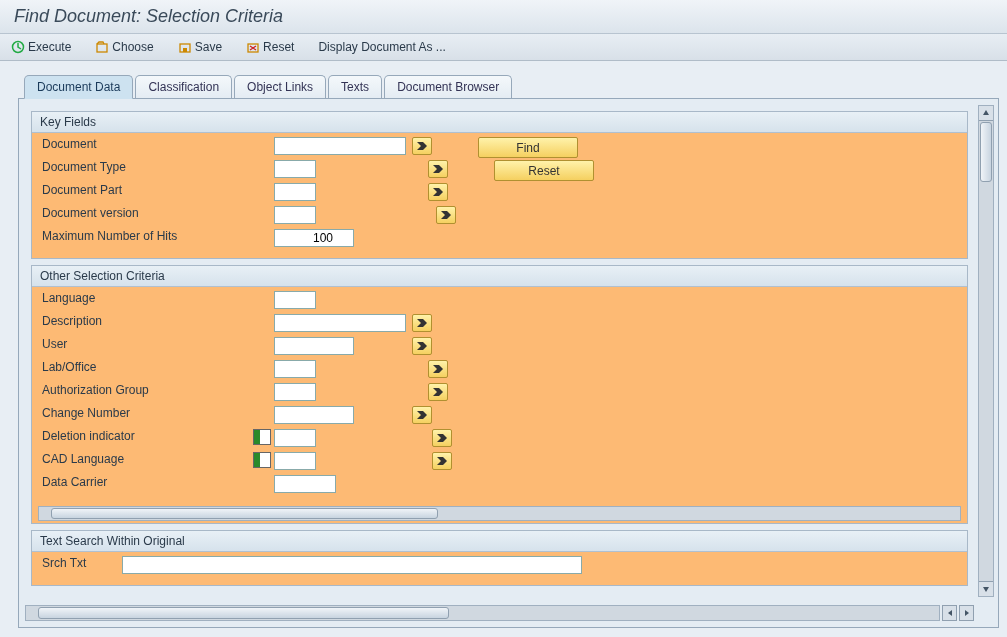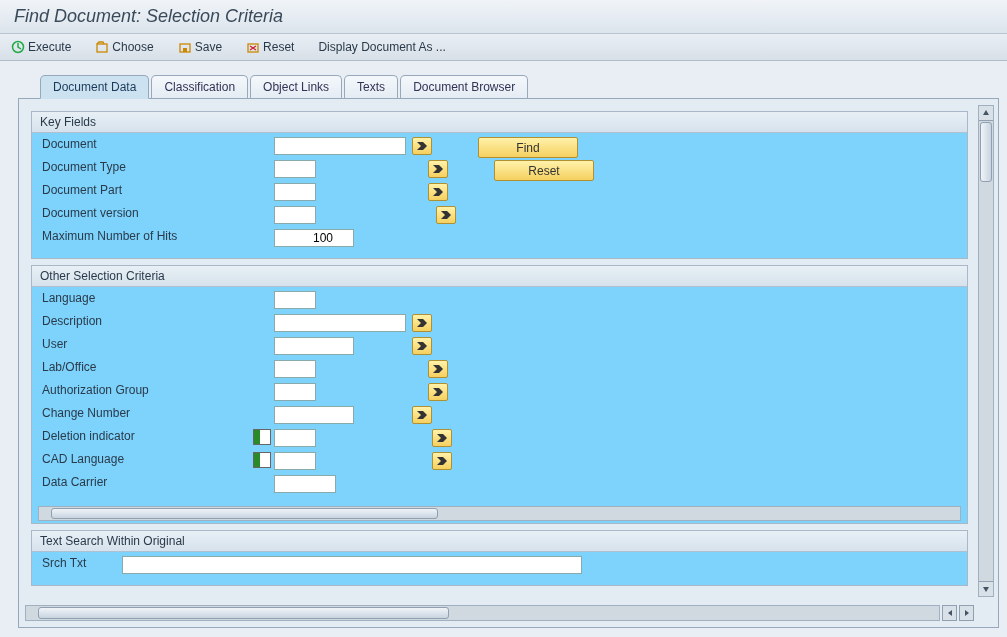--- a/index.html
+++ b/index.html
@@ -39,21 +39,21 @@
       font-size: 12px;
       color: #2a3a4a;
     }
     .tb-icon {
       width: 14px;
       height: 14px;
       display: inline-block;
     }
     .tab-strip {
       display: flex;
-      padding: 14px 0 0 40px;
+      padding: 14px 0 0 24px;
       position: relative;
       z-index: 2;
     }
     .tab {
       background: linear-gradient(#f4f8fb, #e4ecf3);
       border: 1px solid #96a8ba;
       border-bottom: none;
       border-radius: 5px 5px 0 0;
       padding: 4px 12px;
       margin-right: 2px;
@@ -77,21 +77,21 @@
       position: relative;
     }
     .scroll-pane {
       position: absolute;
       left: 6px; top: 6px; right: 24px; bottom: 30px;
       overflow: hidden;
     }
     .groupbox {
       border: 1px solid #a8b8c8;
       margin: 6px;
-      background: #7dd3fc;
+      background: #fdba74;
     }
     .groupbox .gb-title {
       padding: 3px 8px;
       font-size: 12px;
       color: #2a3a4a;
       border-bottom: 1px solid #b0c0d0;
       background: linear-gradient(#e8f0f6,#d6e2ec);
     }
     .gb-body {
       padding: 4px 10px 6px 10px;

